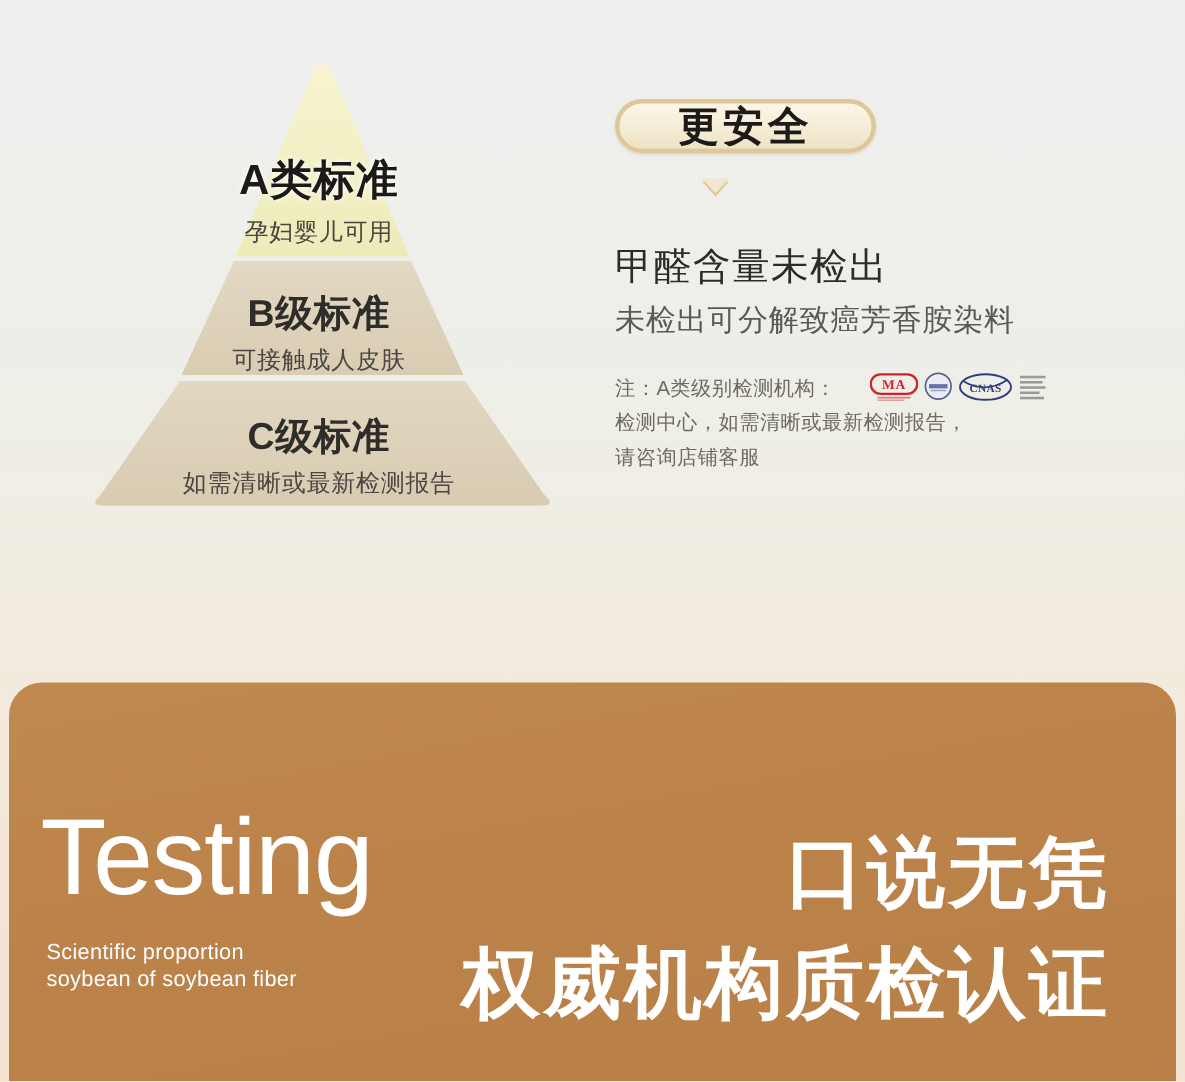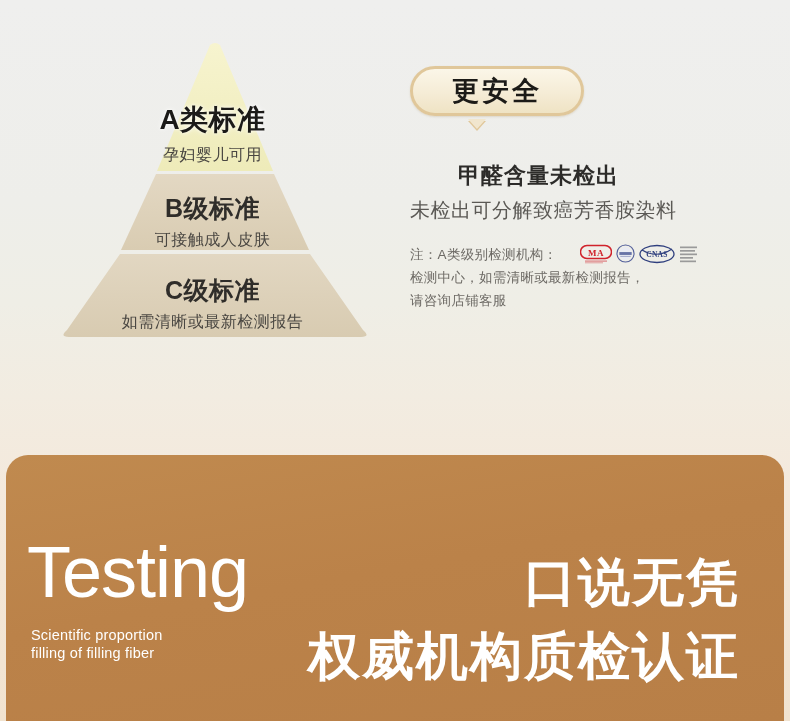--- a/index.html
+++ b/index.html
@@ -87,21 +87,21 @@
   #badge-wrap {
     position: relative;
     width: 178px;
     height: 68px;
   }
   #badge {
     position: absolute;
     left: 0;
     top: 0;
     width: 174px;
-    height: 50px;
+    height: 36px;
     border-radius: 26px;
     border: 3px solid #e0c79a;
     background: linear-gradient(180deg, #fbf6e8 0%, #f5ecd6 55%, #efe3c4 100%);
     box-shadow: 0 1px 2px rgba(160,130,80,0.22);
     display: flex;
     align-items: center;
     justify-content: center;
     box-sizing: border-box;
   }
   #badge-text {
@@ -118,26 +118,25 @@
     width: 0;
     height: 0;
     border-left: 9px solid transparent;
     border-right: 9px solid transparent;
     border-top: 10px solid #f1e6ce;
     filter: drop-shadow(0 2px 0 #e0c79a);
   }
 
   #headline {
     margin-top: 29px;
-    font-size: 22px;
-    font-weight: bold;
+    font-size: 25px;
+    font-weight: normal;
     color: #2c2b29;
     letter-spacing: 1px;
     line-height: 1.2;
-    margin-left: 48px;
   }
   #subhead {
     margin-top: 9px;
     font-size: 20px;
     font-weight: normal;
     color: #5b5955;
     letter-spacing: 0.5px;
     line-height: 1.25;
   }
 
@@ -340,19 +339,19 @@
       <span class="note-line">请咨询店铺客服</span>
     </div>
   </div>
 
   <div id="brown-panel"></div>
 
   <div id="testing-word">Testing</div>
 
   <div id="testing-sub">
     <span>Scientific proportion</span><br>
-    <span>filling of filling fiber</span>
+    <span>soybean of soybean fiber</span>
   </div>
 
   <div id="cn-line-1">口说无凭</div>
   <div id="cn-line-2">权威机构质检认证</div>
 
 </div>
 
 </body></html>

